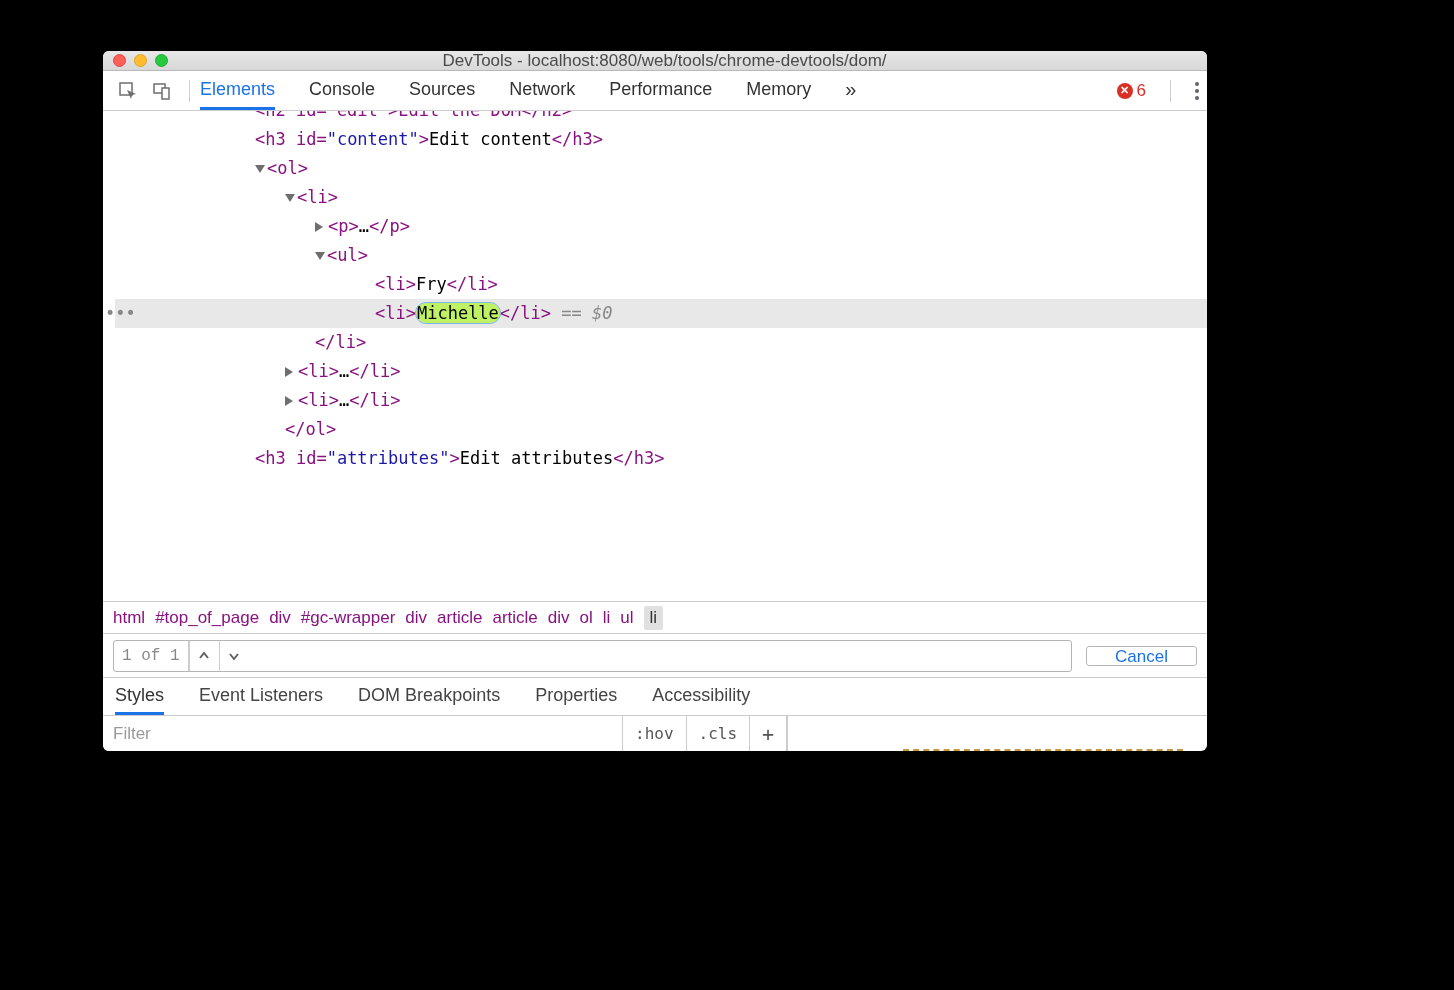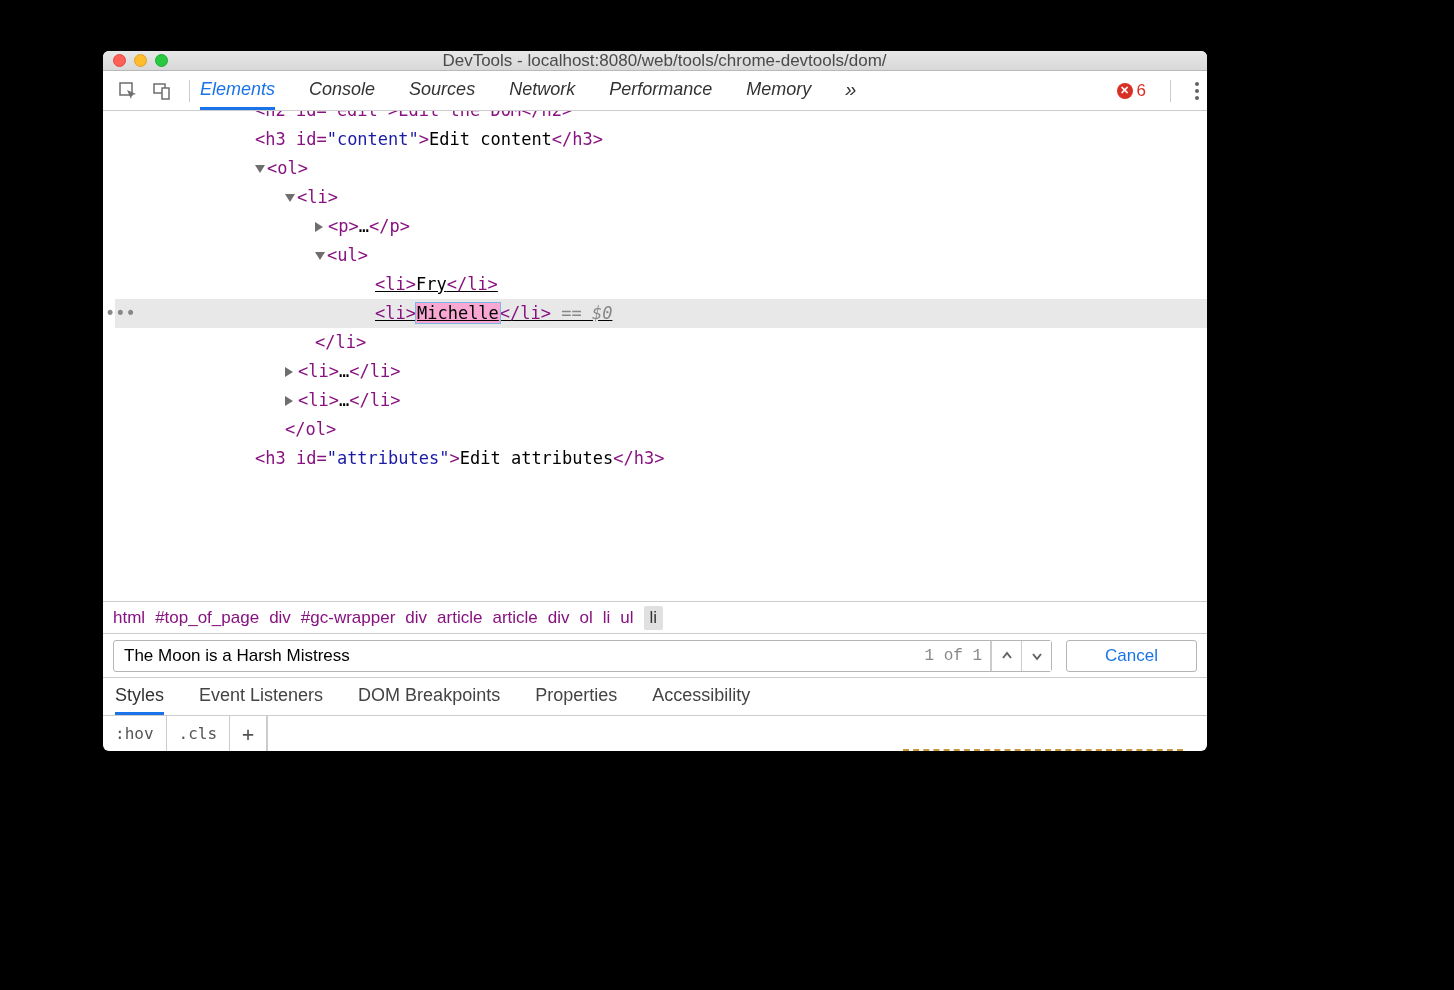--- a/index.html
+++ b/index.html
@@ -44,21 +44,21 @@
     border-bottom: 1px solid #ccc;
     display:flex;
     align-items:center;
     padding:0 8px;
     flex-shrink:0;
     font-size:18px;
     color:#5f6368;
   }
   .tool-icon{width:26px;height:26px;display:inline-flex;align-items:center;justify-content:center;margin:0 4px;color:#6e6e6e;}
   .divider{width:1px;height:22px;background:#ccc;margin:0 10px;}
-  .tabs{display:flex;gap:34px;align-items:flex-end;height:100%;font-style:italic;}
+  .tabs{display:flex;gap:34px;align-items:flex-end;height:100%;}
   .tab{cursor:pointer;color:#333;height:100%;display:flex;align-items:center;border-bottom:3px solid transparent;}
   .tab.active{color:#1a73e8;border-bottom-color:#1a73e8;}
   .tool-right{margin-left:auto;display:flex;align-items:center;gap:14px;}
   .errbadge{display:flex;align-items:center;gap:4px;color:#d93025;font-size:17px;}
   .errdot{width:16px;height:16px;border-radius:50%;background:#d93025;display:inline-flex;align-items:center;justify-content:center;color:#fff;font-size:11px;font-weight:700;}
   .dots{display:flex;flex-direction:column;gap:3px;}
   .dots span{width:4px;height:4px;border-radius:50%;background:#5f6368;}
 
   .dom-area{flex:1;overflow:hidden;font-family:Menlo,Consolas,monospace;font-size:17px;line-height:29px;position:relative;}
   .dom-inner{padding:0 0 0 12px;}
@@ -67,35 +67,35 @@
   .line.sel{background:#e8e8e8;}
   .sel-ellipsis{position:absolute;left:2px;color:#888;font-size:17px;}
   .tag,.attrname{color:#881280;}
   .attrval{color:#1a1aa6;}
   .txt{color:#000;}
   .tw{display:inline-block;width:0;height:0;border-left:5px solid transparent;border-right:5px solid transparent;border-top:8px solid #6e6e6e;vertical-align:1px;margin-right:2px;}
   .tw.closed{border-top:5px solid transparent;border-bottom:5px solid transparent;border-left:8px solid #6e6e6e;border-right:none;margin-right:5px;vertical-align:0;}
   .i1{padding-left:170px;}
   .i2{padding-left:200px;}
   .i3{padding-left:230px;}
-  .i4{padding-left:260px;text-decoration:underline;}
-  .hl-editing{background:#f9a8d4;outline:1px solid #7bb6e6;padding:0 1px;}
+  .i4{padding-left:260px;}
+  .hl-editing{background:#bef264;outline:1px solid #7bb6e6;padding:0 1px;border-radius:10px;}
   .eq0{color:#888;font-style:italic;}
 
   .breadcrumbs{height:32px;border-top:1px solid #ccc;display:flex;align-items:center;padding:0 10px;font-size:17px;color:#881280;gap:10px;flex-shrink:0;overflow:hidden;}
   .breadcrumbs .bc{cursor:pointer;white-space:nowrap;}
   .breadcrumbs .bc.last{background:#e0e0e0;color:#333;padding:2px 6px;border-radius:2px;}
 
   .searchbar{height:44px;border-top:1px solid #ccc;display:flex;align-items:center;padding:6px 10px;gap:14px;flex-shrink:0;}
   .searchbox{flex:1;display:flex;align-items:center;border:1px solid #b5b5b5;border-radius:3px;height:32px;}
   .searchbox input{flex:1;border:none;outline:none;font-size:17px;padding:0 10px;background:transparent;}
   .search-count{color:#888;font-size:16px;padding:0 8px;border-right:1px solid #ccc;height:100%;display:flex;align-items:center;font-family:Liberation Mono, monospace;}
   .search-nav{display:flex;}
   .search-nav button{width:30px;height:30px;border:none;border-left:1px solid #ccc;background:#fff;cursor:pointer;color:#5f6368;display:flex;align-items:center;justify-content:center;}
-  .cancel-btn{border:1px solid #b5b5b5;border-radius:3px;background:#fff;color:#1a73e8;height:32px;padding:0 38px;font-size:17px;cursor:pointer;}
+  .cancel-btn{border:1px solid #b5b5b5;border-radius:3px;background:#fff;color:#1a73e8;height:20px;padding:0 28px;font-size:17px;cursor:pointer;}
 
   .subtabs{height:38px;border-top:1px solid #ccc;display:flex;align-items:center;gap:35px;padding:0 12px;font-size:18px;color:#444;flex-shrink:0;}
   .subtab{cursor:pointer;height:100%;display:flex;align-items:center;border-bottom:3px solid transparent;}
   .subtab.active{color:#333;border-bottom-color:#1a73e8;}
 
   .styles-toolbar{height:36px;border-top:1px solid #ccc;display:flex;align-items:stretch;flex-shrink:0;}
   .filter-input{flex:0 0 520px;border:none;border-right:1px solid #ccc;outline:none;font-size:17px;padding:0 10px;color:#333;}
   .filter-input::placeholder{color:#9a9a9a;}
   .style-btns{display:flex;align-items:center;text-align:center;}
   .sbtn{padding:0 12px;font-family:Menlo,monospace;font-size:16px;color:#555;cursor:pointer;height:100%;display:flex;align-items:center;border-right:1px solid #ccc;}
@@ -182,21 +182,20 @@
     <span class="bc">article</span>
     <span class="bc">div</span>
     <span class="bc">ol</span>
     <span class="bc">li</span>
     <span class="bc">ul</span>
     <span class="bc last">li</span>
   </div>
 
   <div class="searchbar">
     <div class="searchbox">
-      <input type="text" value="The Moon is a Harsh Mistress" style="">
       <span class="search-count">1 of 1</span>
       <div class="search-nav">
         <button>
             <svg width="12" height="12" viewBox="0 0 12 12">
               <path d="M2 8 L6 3 L10 8" fill="none" stroke="#5f6368" stroke-width="2"></path>
             </svg>
           </button>
         <button>
             <svg width="12" height="12" viewBox="0 0 12 12">
               <path d="M2 4 L6 9 L10 4" fill="none" stroke="#5f6368" stroke-width="2"></path>
@@ -209,20 +208,21 @@
 
   <div class="subtabs">
     <span class="subtab active">Styles</span>
     <span class="subtab">Event Listeners</span>
     <span class="subtab">DOM Breakpoints</span>
     <span class="subtab">Properties</span>
     <span class="subtab">Accessibility</span>
   </div>
 
   <div class="styles-toolbar">
+    <input class="filter-input" placeholder="Filter" style="">
     <div class="style-btns">
       <span class="sbtn">:hov</span>
       <span class="sbtn">.cls</span>
       <span class="sbtn plus">+</span>
     </div>
     <div class="styles-right">
       <div class="dashed-box"></div>
     </div>
   </div>
 

